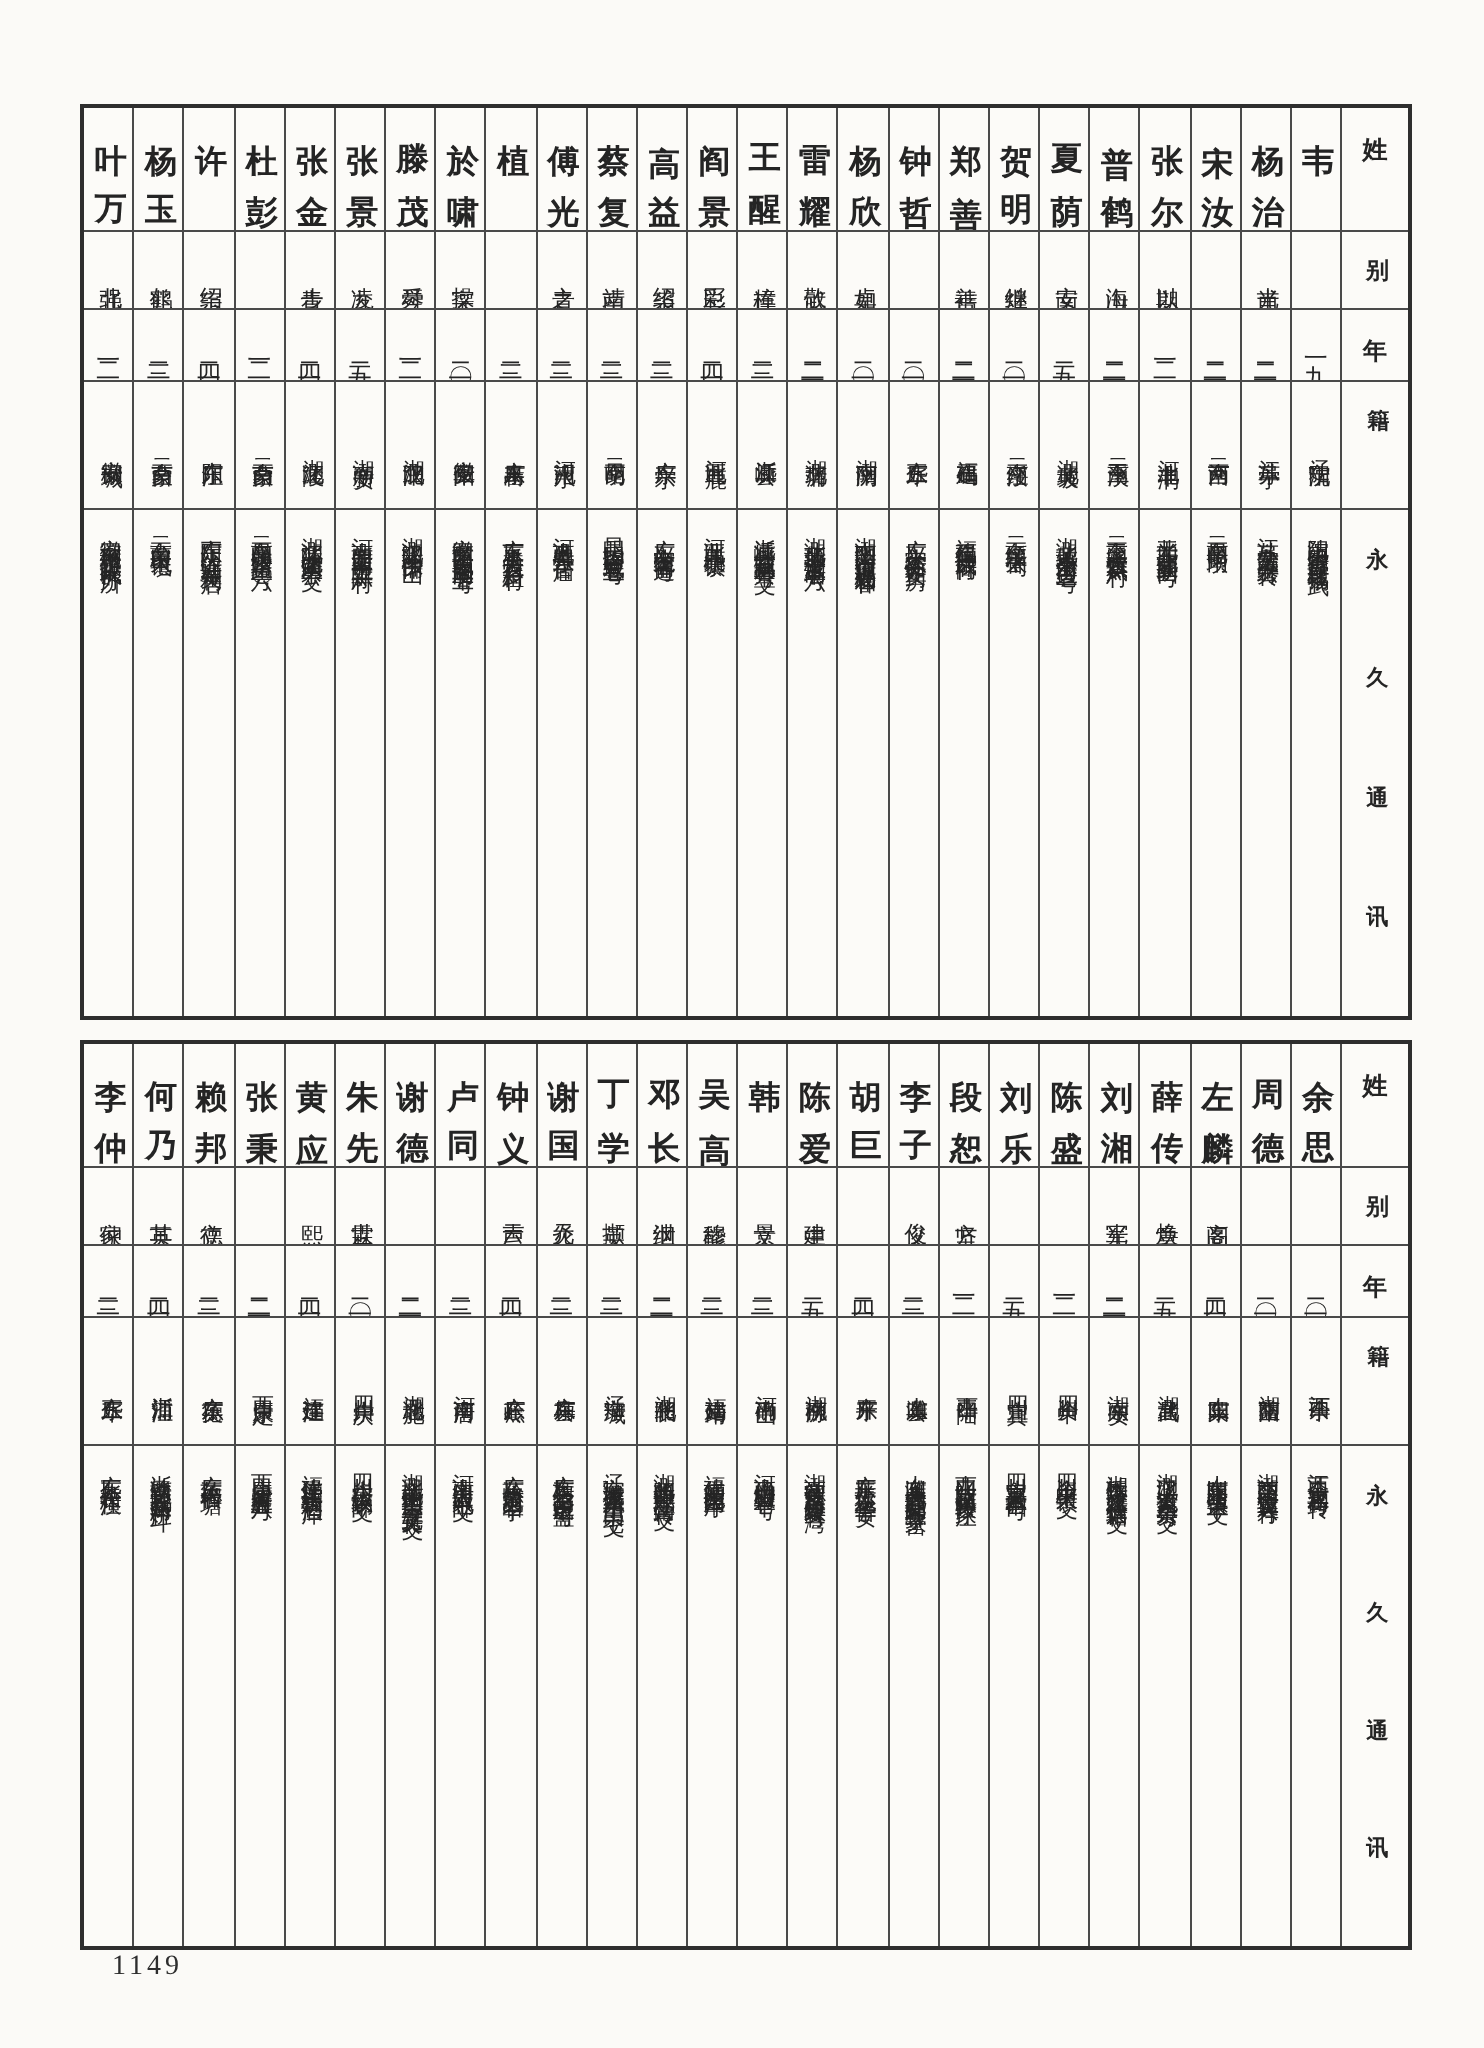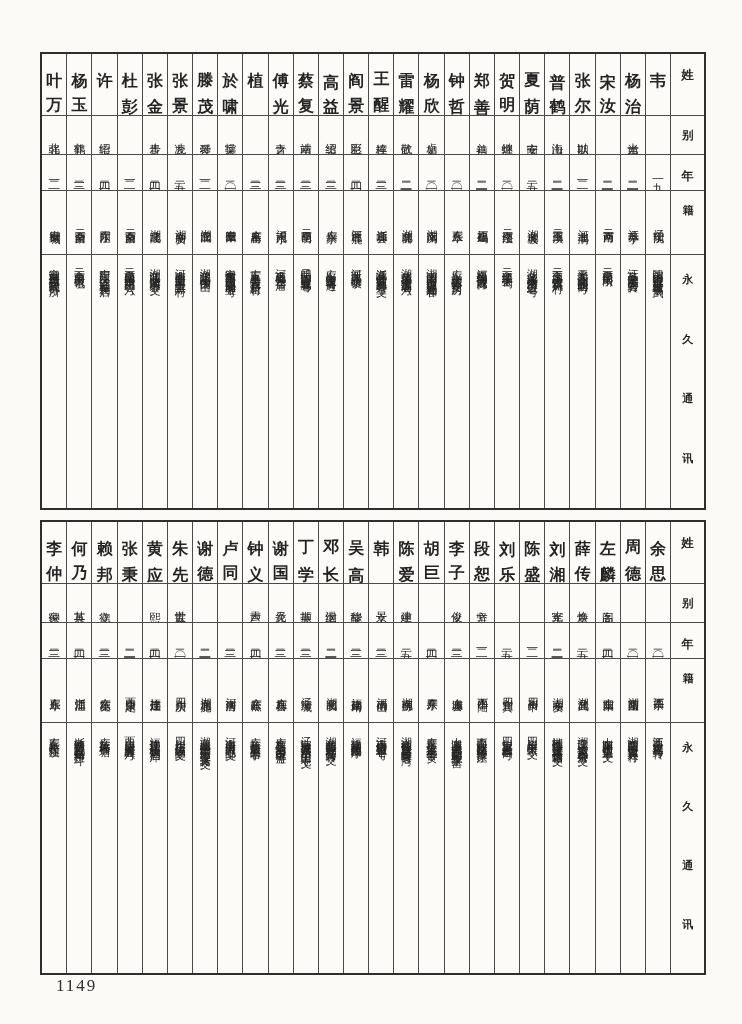--- a/index.html
+++ b/index.html
@@ -37,21 +37,21 @@
     height:100%; padding:4px 0; box-sizing:border-box;
     text-align:justify; text-align-last:justify; text-justify:inter-character;
     font-weight:700; font-size:12.5px; line-height:1.6;
   }
   .alias-cell .vtext { font-size:11.5px; letter-spacing:1px; line-height:1.6; }
   .age-cell .vtext   { font-size:12px; letter-spacing:1px; line-height:1.5; }
   .native-cell .vtext{ font-size:11px; letter-spacing:1px; line-height:1.6; }
   .address-cell .vtext{ font-size:11px; letter-spacing:1.5px; line-height:1.85; max-height:100%; }
   .page-number {
     position:absolute; left:56px; top:976px;
-    font-size:17px; letter-spacing:2px; color:#2e2e2e;
+    font-size:14px; letter-spacing:2px; color:#2e2e2e;
   }
 </style>
 </head>
 <body>
 
 <div class="page">
 
   <div class="table t-top">
     <div class="col header-col">
       <div class="cell name-cell header-cell">

